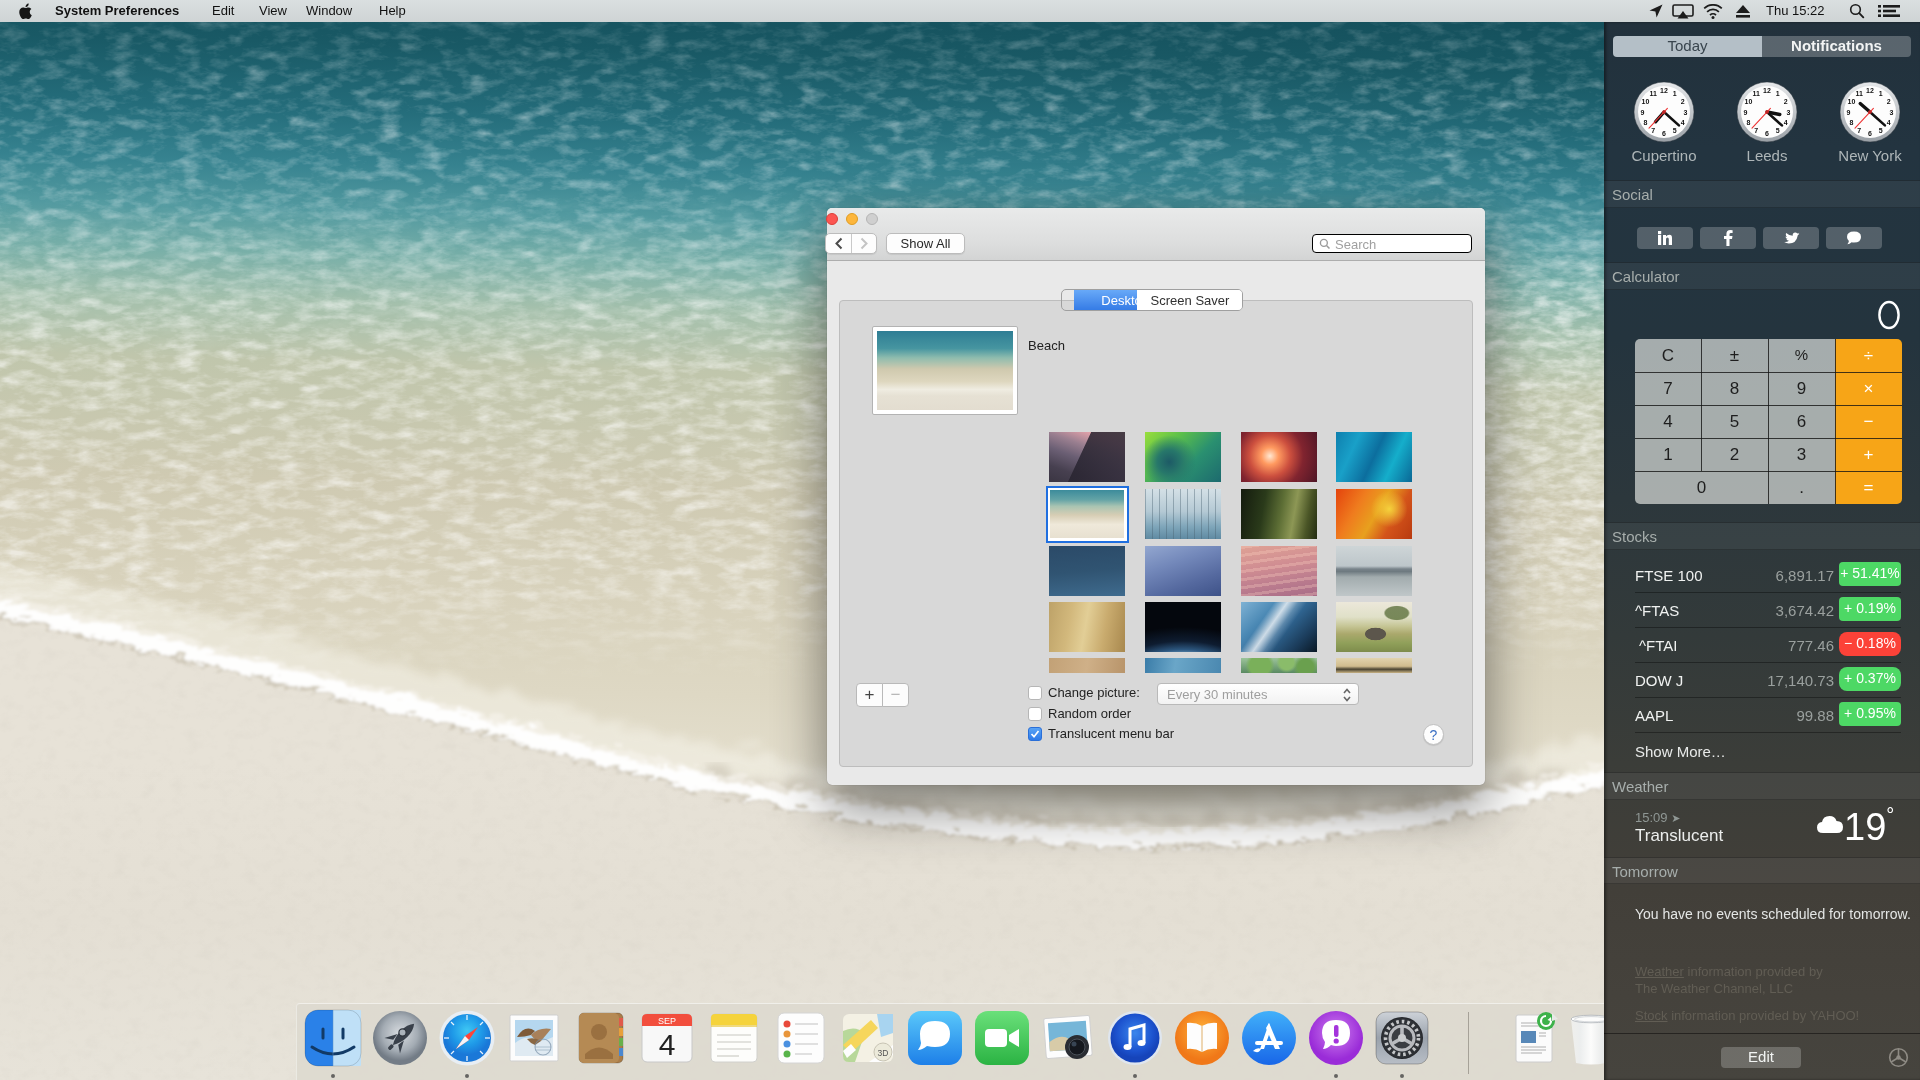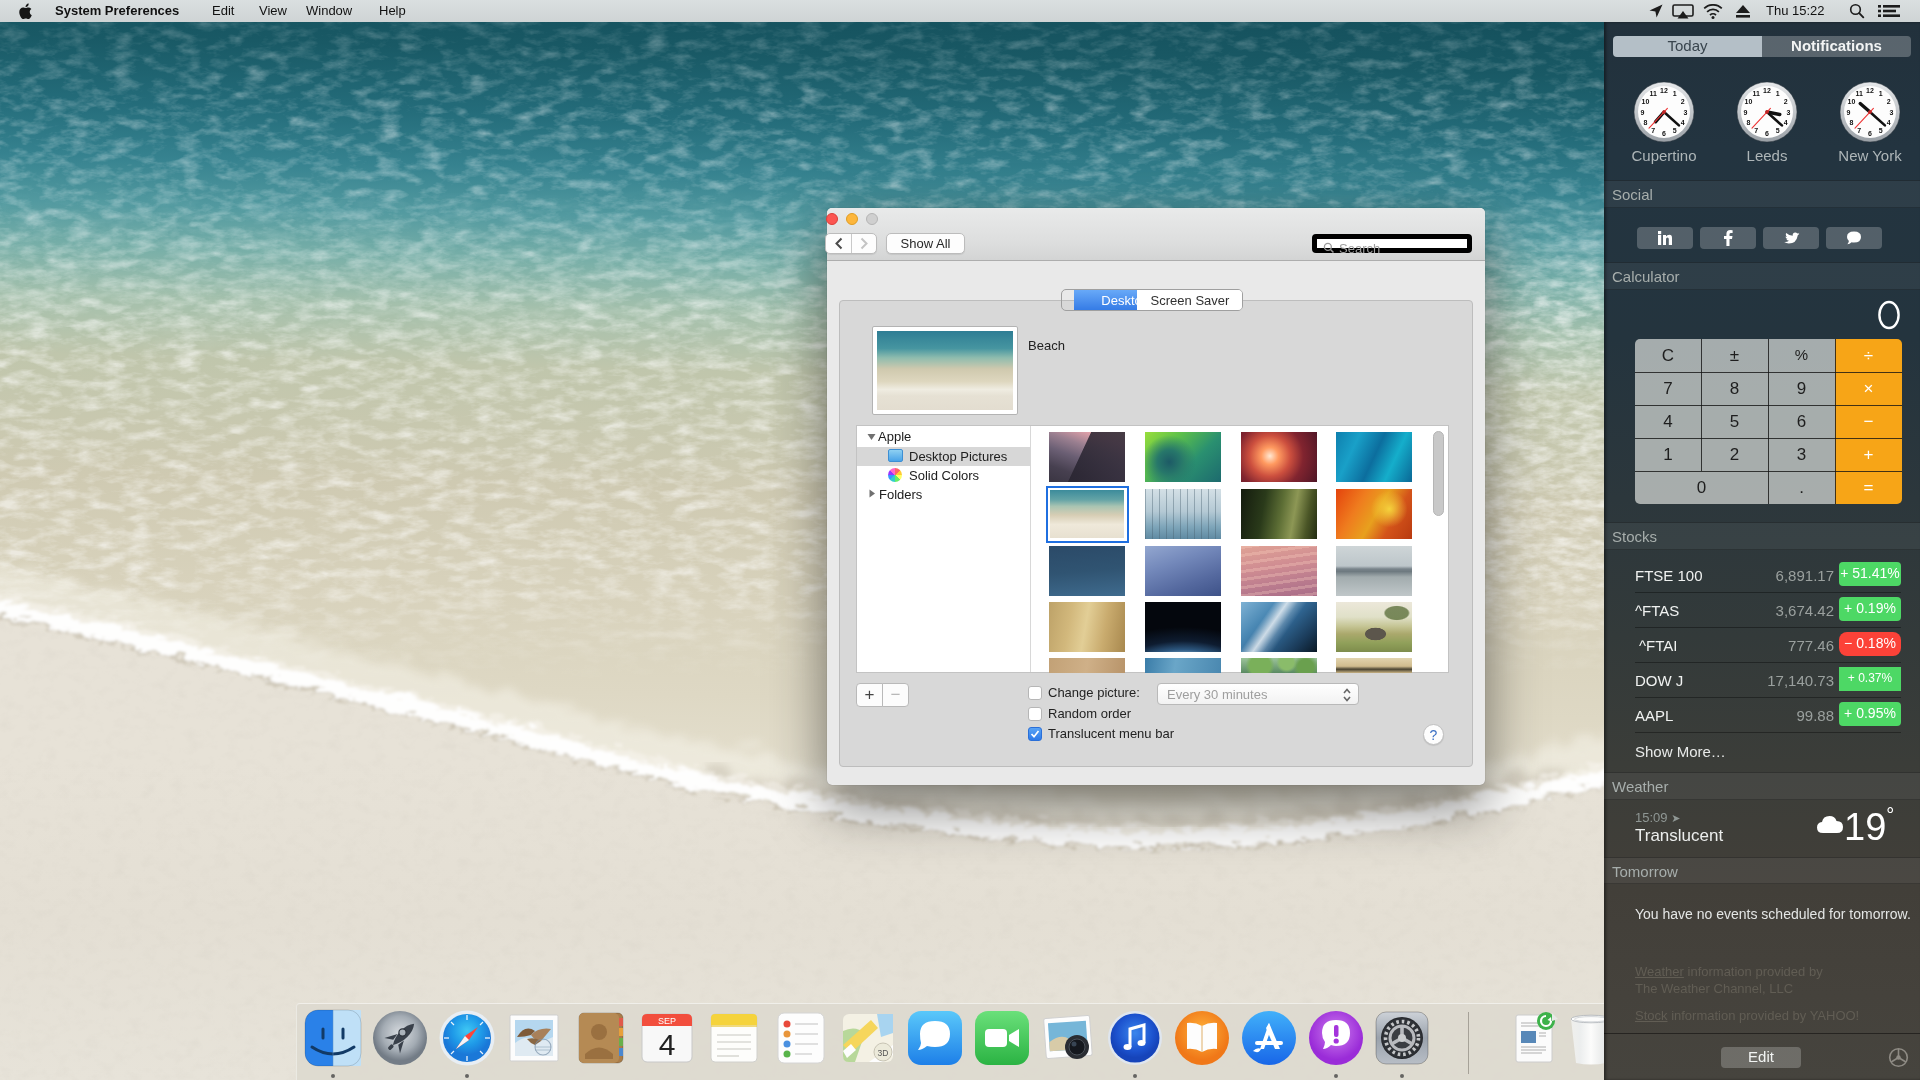--- a/index.html
+++ b/index.html
@@ -170,59 +170,40 @@
  <div class="abs" style="left:-2px;top:25px;width:52px;height:21px;background:#fdfdfd;border:1px solid #bcbcbc;border-radius:5px;box-shadow:0 1px 1px rgba(0,0,0,.08)">
    <div class="abs" style="left:25px;top:0;width:1px;height:19px;background:#c9c9c9"></div>
    <svg class="abs" style="left:7px;top:3px" width="12" height="13" viewBox="0 0 12 13">
         <path d="M8.5 1.5 L3.5 6.5 L8.5 11.5" fill="none" stroke="#4a4a4a" stroke-width="2"></path>
       </svg>
    <svg class="abs" style="left:32px;top:3px" width="12" height="13" viewBox="0 0 12 13">
         <path d="M3.5 1.5 L8.5 6.5 L3.5 11.5" fill="none" stroke="#c4c4c4" stroke-width="2"></path>
       </svg>
  </div>
  <div class="abs" style="left:59px;top:25px;width:79px;height:21px;background:#fdfdfd;border:1px solid #bcbcbc;border-radius:5px;box-shadow:0 1px 1px rgba(0,0,0,.08);text-align:center;font-size:13px;color:#282828;line-height:19px">Show All</div>
- <div class="abs" style="left:485px;top:26px;width:160px;height:19px;background:#fff;border:5px solid #000000;border-radius:4px">
+ <div class="abs" style="left:485px;top:26px;width:160px;height:19px;background:#fff;border:1px solid #000000;border-radius:4px">
    <svg class="abs" style="left:6px;top:3px" width="12" height="12" viewBox="0 0 16 16">
         <circle cx="6.5" cy="6.5" r="4.6" fill="none" stroke="#9a9a9a" stroke-width="1.8"></circle>
         <line x1="10" y1="10" x2="14" y2="14" stroke="#9a9a9a" stroke-width="2"></line>
       </svg>
    <span class="abs" style="left:22px;top:2px;font-size:13px;color:#a0a0a0">Search</span>
  </div>
 
  <div class="abs" style="left:234px;top:81px;width:182px;height:22px;border-radius:5px;overflow:hidden;border:1px solid #9f9f9f;font-size:13px;z-index:3">
    <div class="abs" style="left:12px;top:0;width:75px;height:22px;background:linear-gradient(#68a9f8,#3077e4);color:#fff;text-align:right;line-height:21px">Desktop</div>
    <div class="abs" style="left:75px;top:0;width:106px;height:22px;background:#fff;color:#303030;text-align:center;line-height:21px">Screen Saver</div>
  </div>
 
  <div class="abs" style="left:12px;top:92px;width:634px;height:467px;background:#d8d8d8;border:1px solid #bdbdbd;border-radius:4px">
 
    <div class="abs" style="left:32px;top:25px;width:146px;height:89px;background:#fff;border:1px solid #b3b3b3;border-radius:2px">
      <div class="abs" style="left:4px;top:4px;width:136px;height:79px;background:linear-gradient(#2e7d94 0%,#4695a0 22%,#8fbcae 34%,#cfc9ae 48%,#ded7bf 64%,#efece1 74%,#e6e1d4 82%,#e3ddd0 100%)"></div>
    </div>
    <div class="abs" style="left:188px;top:37px;font-size:13px;color:#222">Beach</div>
 
-   <div class="abs" style="left:16px;top:124px;width:593px;height:248px;background:#fff;border:1px solid #c3c3c3">
-
-     <div class="abs" style="left:0;top:0;width:174px;height:246px;border-right:1px solid #d8d8d8"></div>
-     <svg class="abs" style="left:10px;top:6px" width="9" height="9" viewBox="0 0 9 9">
-          <path d="M0.5 2 L8.5 2 L4.5 8 Z" fill="#707070"></path>
-        </svg>
-     <div class="abs" style="left:21px;top:3px;font-size:13px;color:#202020">Apple</div>
-     <div class="abs" style="left:0px;top:21px;width:174px;height:19px;background:#d7d7d7"></div>
-     <div class="abs" style="left:31px;top:23px;width:15px;height:13px;background:linear-gradient(#8ed0f2,#4aa3e8);border-radius:2px;border:1px solid #3d8fd4"></div>
-     <div class="abs" style="left:52px;top:23px;font-size:13px;color:#202020">Desktop Pictures</div>
-     <div class="abs" style="left:31px;top:42px;width:14px;height:14px;border-radius:50%;background:conic-gradient(#f66 0 45deg,#fc3 45deg 90deg,#ff6 90deg 135deg,#6e6 135deg 180deg,#3cc 180deg 225deg,#39f 225deg 270deg,#93f 270deg 315deg,#f6c 315deg 360deg)"></div>
-     <div class="abs" style="left:52px;top:42px;font-size:13px;color:#202020">Solid Colors</div>
-     <svg class="abs" style="left:11px;top:63px" width="8" height="9" viewBox="0 0 8 9">
-          <path d="M1.5 0.5 L7 4.5 L1.5 8.5 Z" fill="#707070"></path>
-        </svg>
-     <div class="abs" style="left:22px;top:61px;font-size:13px;color:#202020">Folders</div>
-
-     <div class="abs" style="left:576px;top:5px;width:11px;height:85px;background:#c8c8c8;border-radius:6px;border:1px solid #b5b5b5"></div>
-   </div>
 <div class="abs" style="left:209px;top:131px;width:76px;height:50px;background:linear-gradient(115deg, transparent 42%, rgba(40,36,48,.85) 43%, rgba(52,46,60,.9) 100%),linear-gradient(200deg,#f4c4a4 0%,#dd9fa8 18%,#9a7f90 36%,#6b5f74 55%,#474050 78%,#3a3542 100%)"></div>
 <div class="abs" style="left:304.5px;top:131px;width:76px;height:50px;background:radial-gradient(circle at 32% 60%, #1d5a66 0%, #27776a 20%, transparent 45%),linear-gradient(135deg,#9ade3c 0%,#5cc04a 30%,#2a9070 62%,#1d6a6e 100%)"></div>
 <div class="abs" style="left:400.5px;top:131px;width:76px;height:50px;background:radial-gradient(circle at 38% 48%, #ffe8d2 0%, #ff9a60 16%, #cc4f3e 38%, #81242f 62%, #4e1626 100%)"></div>
 <div class="abs" style="left:495.5px;top:131px;width:76px;height:50px;background:linear-gradient(115deg,#0e7fae 0%,#19a0c8 25%,#0c6e9e 50%,#15aecb 72%,#0a6795 100%)"></div>
 <div class="abs" style="left:205.5px;top:184.5px;width:83px;height:57px;border:2.5px solid #1f6fe0;background:#fff">
         <div class="abs" style="left:2px;top:2px;width:74px;height:48px;background:linear-gradient(#3c8b9b 0%,#63a3a6 20%,#a9c4b2 34%,#d6cdb4 52%,#efe9da 72%,#e7e0d0 100%)"></div>
       </div>
 <div class="abs" style="left:304.5px;top:188px;width:76px;height:50px;background:repeating-linear-gradient(90deg, rgba(70,95,110,.4) 0 1px, transparent 1px 7px),linear-gradient(#d4e0e6 0%,#b4c9d4 45%,#7fa6ba 75%,#5f8aa2 100%)"></div>
 <div class="abs" style="left:400.5px;top:188px;width:76px;height:50px;background:linear-gradient(100deg,#141b0e 0%,#2a3a1a 30%,#5d6e35 52%,#8d9755 68%,#4a5526 85%,#232c12 100%)"></div>
 <div class="abs" style="left:495.5px;top:188px;width:76px;height:50px;background:radial-gradient(circle at 70% 40%, #f5d23c 0%, transparent 30%),linear-gradient(120deg,#e4430d 0%,#ef7c1e 30%,#e8a01e 52%,#d4541a 72%,#b83a10 100%)"></div>
@@ -690,21 +671,21 @@
   <div class="abs" style="left:0;top:40px;color:#f0f2f1">^FTAS</div>
       <div class="abs" style="right:67px;top:40px;color:#9aa09e">3,674.42</div>
       <div class="abs" style="left:204px;top:35px;width:62px;height:24px;background:#4dd865;border-radius:4px;color:#fff;text-align:center;line-height:23px;font-size:14px">+ 0.19%</div>
   <div class="abs" style="left:0;top:65px;width:266px;height:1px;background:rgba(0,0,0,.35)"></div>
   <div class="abs" style="left:4px;top:75px;color:#f0f2f1">^FTAI</div>
       <div class="abs" style="right:67px;top:75px;color:#9aa09e">777.46</div>
       <div class="abs" style="left:204px;top:70px;width:62px;height:24px;background:#fc4238;border-radius:8px;color:#fff;text-align:center;line-height:23px;font-size:14px">− 0.18%</div>
   <div class="abs" style="left:0;top:100px;width:266px;height:1px;background:rgba(0,0,0,.35)"></div>
   <div class="abs" style="left:0;top:110px;color:#f0f2f1">DOW J</div>
       <div class="abs" style="right:67px;top:110px;color:#9aa09e">17,140.73</div>
-      <div class="abs" style="left:204px;top:105px;width:62px;height:24px;background:#4dd865;border-radius:0;color:#fff;text-align:center;line-height:23px;font-size:12px">+ 0.37%</div>
+      <div class="abs" style="left:204px;top:105px;width:62px;height:24px;background:#4dd865;border-radius:8px;color:#fff;text-align:center;line-height:23px;font-size:14px">+ 0.37%</div>
   <div class="abs" style="left:0;top:135px;width:266px;height:1px;background:rgba(0,0,0,.35)"></div>
   <div class="abs" style="left:0;top:145px;color:#f0f2f1">AAPL</div>
       <div class="abs" style="right:67px;top:145px;color:#9aa09e">99.88</div>
       <div class="abs" style="left:204px;top:140px;width:62px;height:24px;background:#4dd865;border-radius:4px;color:#fff;text-align:center;line-height:23px;font-size:14px">+ 0.95%</div>
   <div class="abs" style="left:0;top:170px;width:266px;height:1px;background:rgba(0,0,0,.35)"></div>
   <div class="abs" style="left:0;top:181px;color:#e8eae9">Show More…</div>
  </div>
 
  <div class="nchead" style="top:756px">Weather</div>
  <div class="abs" style="left:31px;top:788px;font-size:13px;color:#8f9794">15:09 <span style="font-size:11px">➤</span></div>

